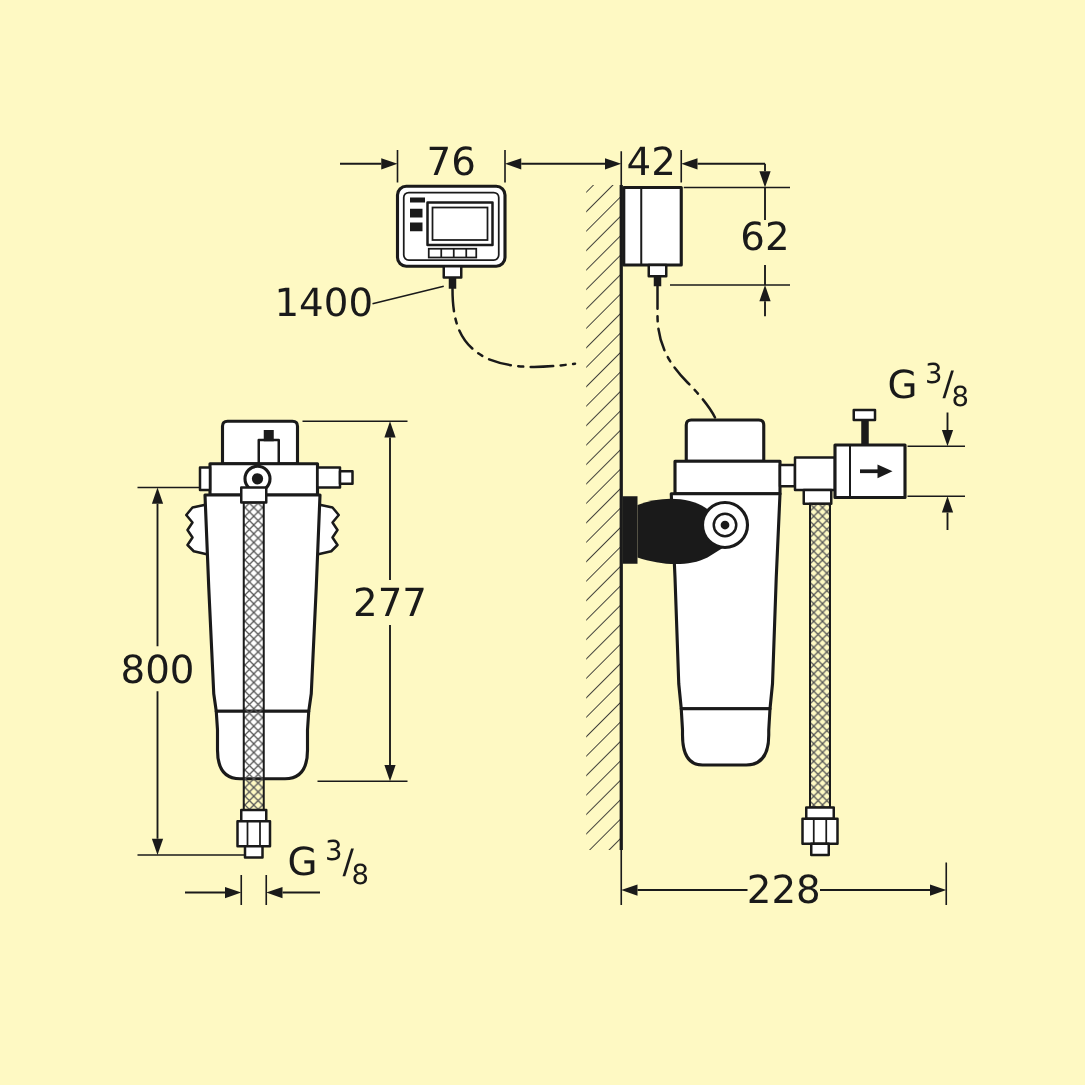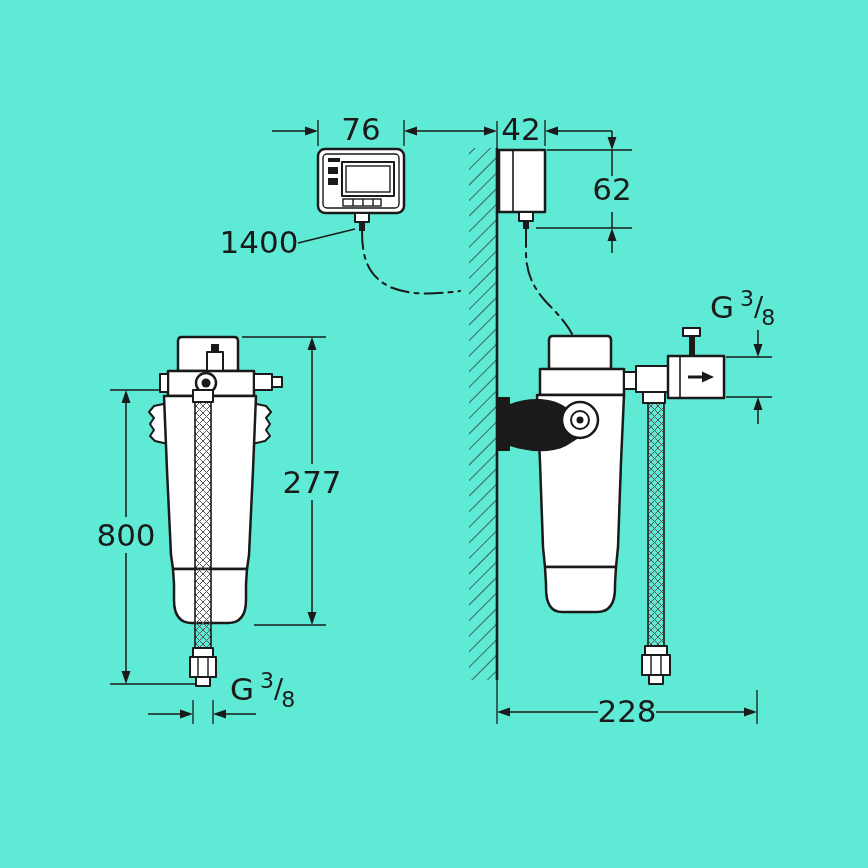--- a/index.html
+++ b/index.html
@@ -1,16 +1,16 @@
 <!DOCTYPE html>
 <html><head>
 <meta charset="utf-8">
 <style>
   html,body{margin:0;padding:0;background:#fff;}
-  .stage{width:868px;height:868px;background:#5eead4;position:relative;overflow:hidden;}
+  .stage{width:868px;height:868px;background:#fef9c3;position:relative;overflow:hidden;}
   svg{display:block;}
   text{font-family:"DejaVu Sans","Liberation Sans",sans-serif;font-size:31px;fill:#1a1a1a;}
   .obj{fill:#ffffff;stroke:#1a1a1a;stroke-width:2.5;stroke-linejoin:round;}
   .obj2{fill:#ffffff;stroke:#1a1a1a;stroke-width:2;stroke-linejoin:round;}
   .objthin{fill:none;stroke:#1a1a1a;stroke-width:1.4;}
   .dark{fill:#1a1a1a;stroke:none;}
   .dim{stroke:#1a1a1a;stroke-width:1.5;fill:none;}
   .ext{stroke:#1a1a1a;stroke-width:1.3;fill:none;}
   .arrow{fill:#1a1a1a;stroke:none;}
   .cable{fill:none;stroke:#1a1a1a;stroke-width:2;stroke-dasharray:18 6 4 6;stroke-linecap:round;}

